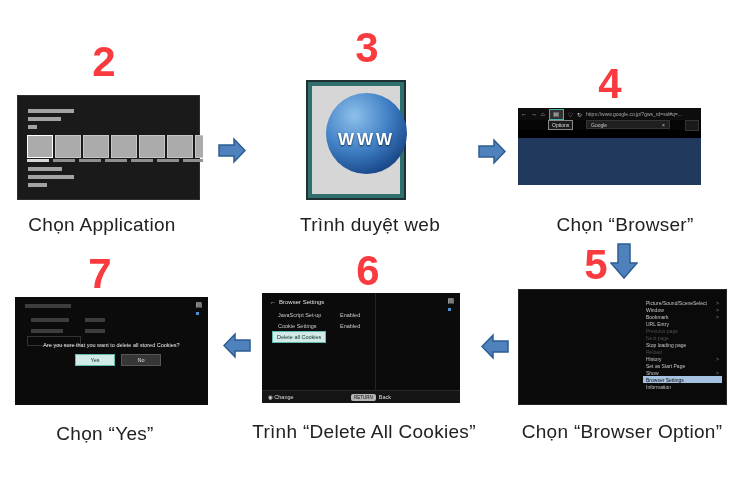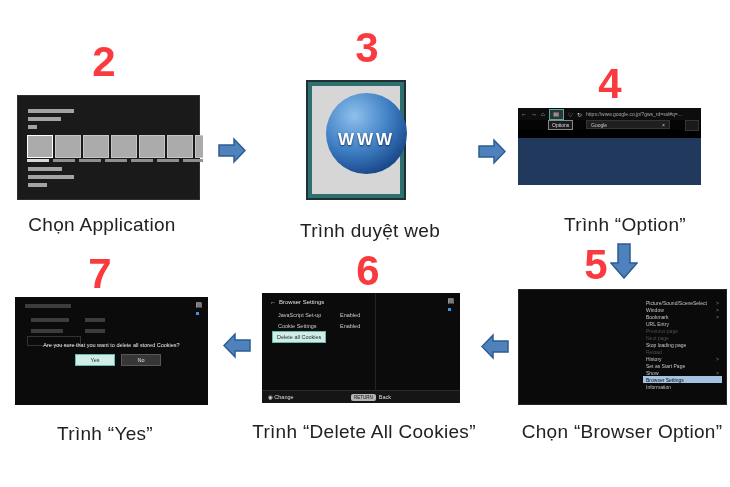--- a/index.html
+++ b/index.html
@@ -129,21 +129,21 @@
     <div class="tbar" style="left:10px;top:79px;width:46px"></div>
     <div class="tbar" style="left:10px;top:87px;width:19px"></div>
   </div>
   <div class="caption" style="left:102px;top:214px">Chọn Application</div>
 
   <div class="screen app-icon">
     <div class="globe">
       <div class="www">WWW</div>
     </div>
   </div>
-  <div class="caption" style="left:370px;top:220px">Trình duyệt web</div>
+  <div class="caption" style="left:370px;top:214px">Trình duyệt web</div>
 
   <div class="screen screen4">
     <div class="tb">
       <span>←</span>
       <span>→</span>
       <span>⌂</span>
       <span class="optbtn">▤</span>
       <span>♡</span>
       <span>↻</span>
       <span class="url">https://www.google.co.jp/?gws_rd=ssl#q=...</span>
@@ -151,21 +151,21 @@
     <div class="row2">
       <span class="tooltip">Options</span>
       <span class="btab">
         <span>Google</span>
         <span>×</span>
       </span>
       <span class="tabstub"></span>
     </div>
     <div class="page4"></div>
   </div>
-  <div class="caption" style="left:625px;top:214px">Trình “Option”</div>
+  <div class="caption" style="left:625px;top:214px">Chọn “Browser”</div>
 
   <div class="screen screen5">
     <div class="menu">
         <div class="m-item">
           <span>Picture/Sound/SceneSelect</span>
           <span class="sub">&gt;</span>
         </div>
         <div class="m-item">
           <span>Window</span>
           <span class="sub">&gt;</span>
@@ -242,15 +242,15 @@
       <div class="dbar" style="left:16px;top:32px;width:32px"></div>
       <div class="dbar" style="left:70px;top:32px;width:20px"></div>
       <div class="dbox" style="left:12px;top:39px;width:52px;height:8px"></div>
     </div>
     <span class="corner">▤</span>
     <span class="bluedot"></span>
     <div class="msg7">Are you sure that you want to delete all stored Cookies?</div>
     <div class="btn btn-yes">Yes</div>
     <div class="btn btn-no">No</div>
   </div>
-  <div class="caption" style="left:105px;top:423px">Trình “Yes”</div>
+  <div class="caption" style="left:105px;top:423px">Chọn “Yes”</div>
 
 </div>
 
 </body></html>

